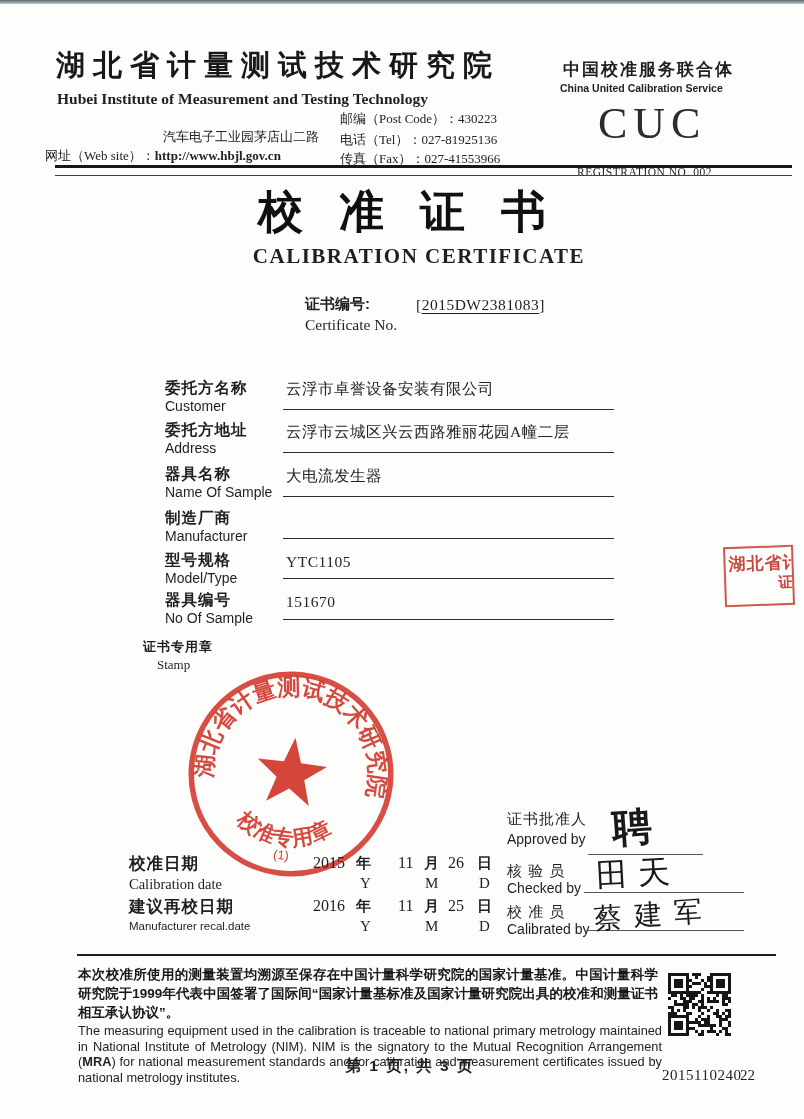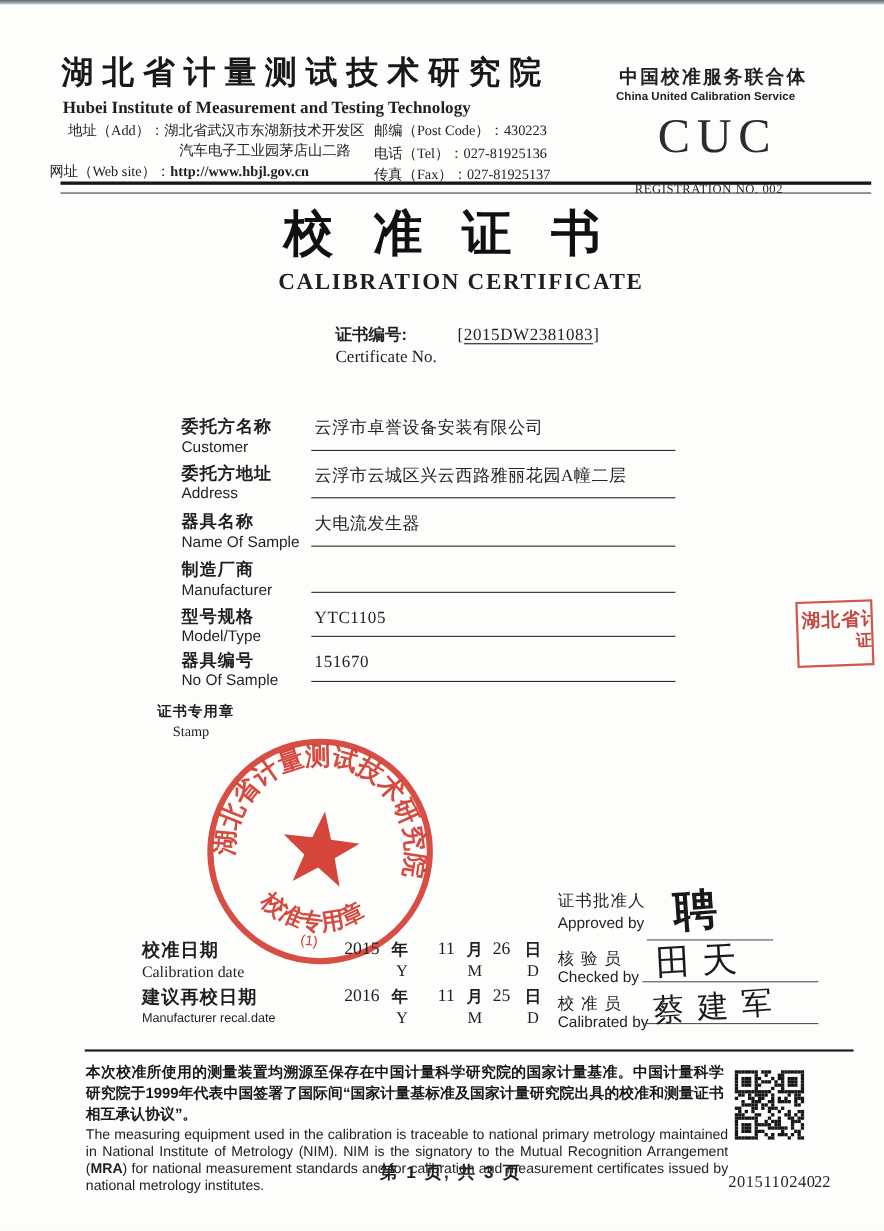--- a/index.html
+++ b/index.html
@@ -74,35 +74,32 @@
 </style>
 </head>
 <body>
 
 <div id="page">
   <div class="abs scan-top"></div>
 
   <div class="abs org-cn serif">湖北省计量测试技术研究院</div>
   <div class="abs org-en serif">Hubei Institute of Measurement and Testing Technology</div>
 
-  <div class="abs addr serif" style="left:62px;top:110px">
-    <span>地址（Add）：</span><span>湖北省武汉市东湖新技术开发区</span>
-  </div>
   <div class="abs addr serif" style="left:163px;top:128px">汽车电子工业园茅店山二路</div>
   <div class="abs addr serif" style="left:45px;top:147px">
     <span>网址（Web site）：</span><span class="b">http://www.hbjl.gov.cn</span>
   </div>
   <div class="abs addr serif" style="left:340px;top:110px">
     <span>邮编（Post Code）：</span><span>430223</span>
   </div>
   <div class="abs addr serif" style="left:340px;top:131px">
     <span>电话（Tel）：</span><span>027-81925136</span>
   </div>
   <div class="abs addr serif" style="left:340px;top:150px">
-    <span>传真（Fax）：</span><span>027-81925137</span>
+    <span>传真（Fax）：</span><span>027-41553966</span>
   </div>
 
   <div class="abs cuc-cn">中国校准服务联合体</div>
   <div class="abs cuc-en">China United Calibration Service</div>
   <div class="abs cuc-abbr serif">CUC</div>
   <div class="abs cuc-reg serif">REGISTRATION NO. 002</div>
 
   <div class="abs dbl-rule"></div>
 
   <div class="abs title-cn serif">校准证书</div>

